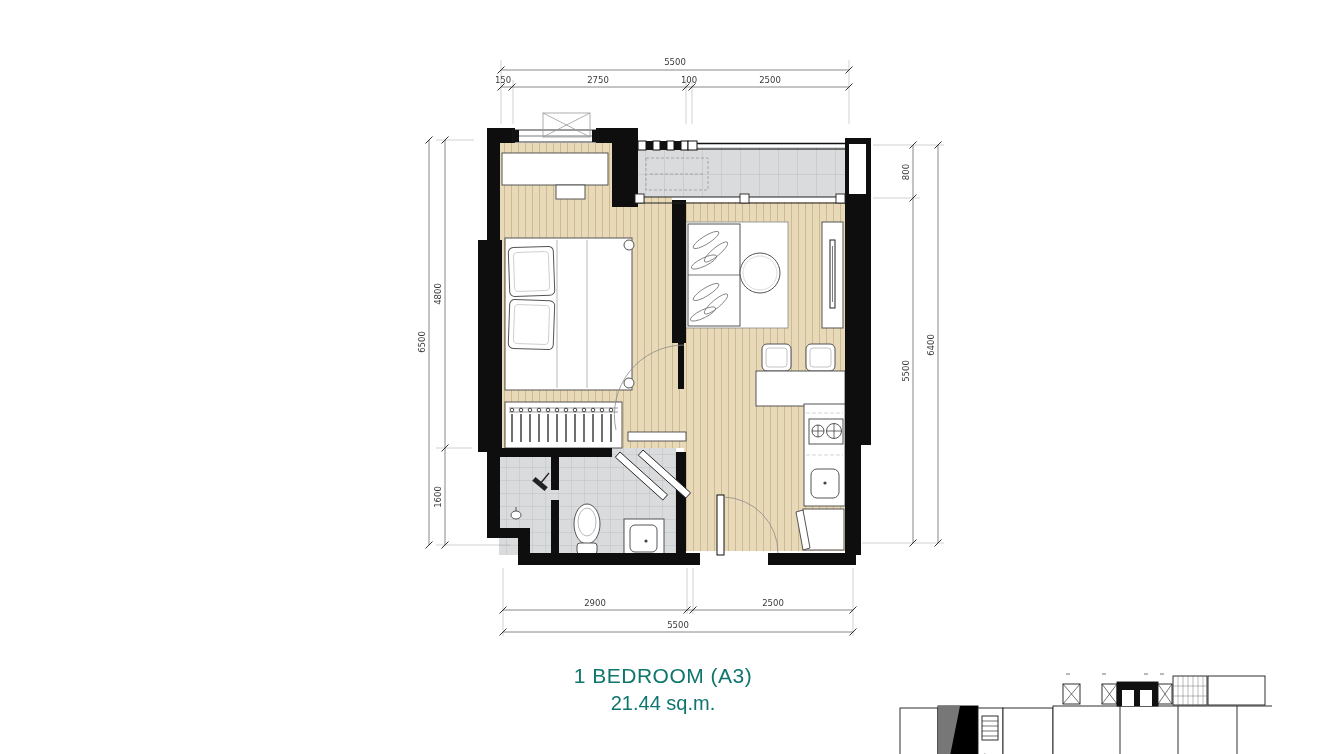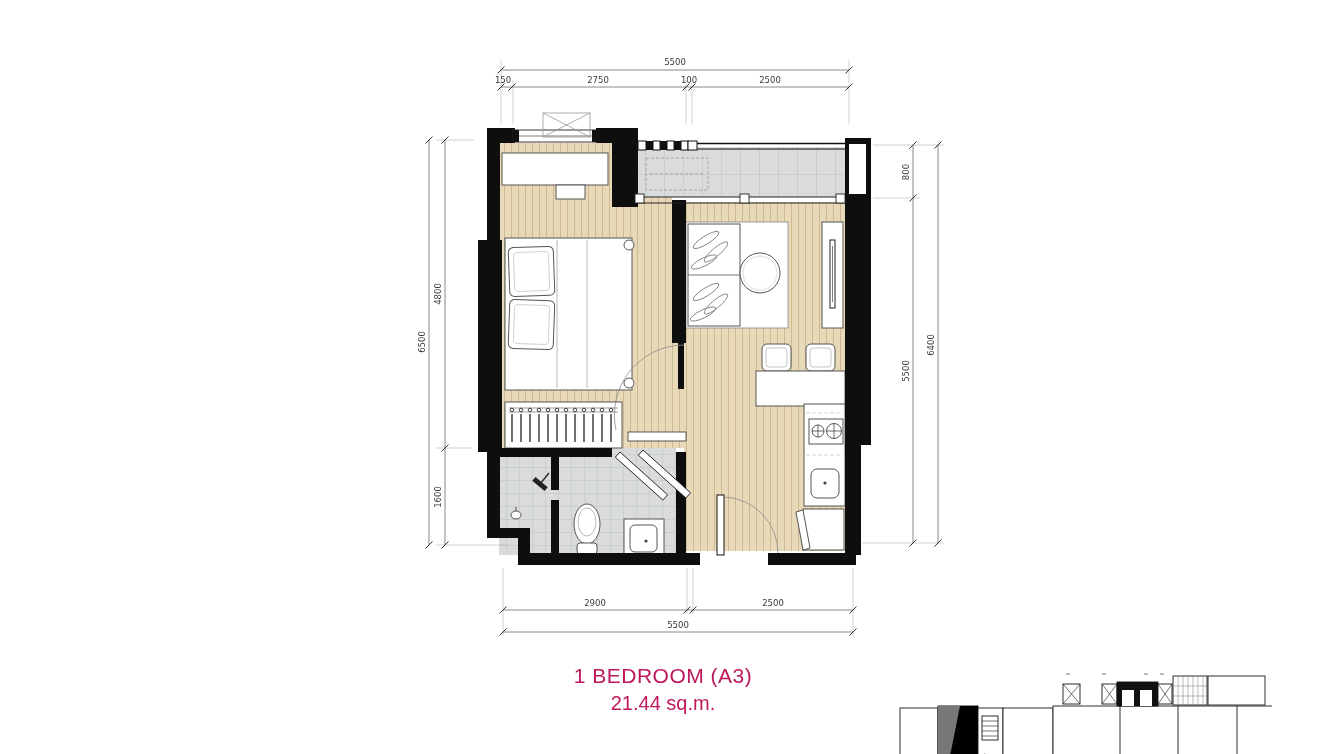--- a/index.html
+++ b/index.html
@@ -1,19 +1,19 @@
 <!DOCTYPE html>
 <html><head>
 <meta charset="utf-8">
 <style>
   html,body{margin:0;padding:0;background:#ffffff;}
   .stage{position:relative;width:1272px;height:754px;background:#fff;overflow:hidden;
          font-family:"Liberation Sans",sans-serif;}
   .stage svg{position:absolute;left:0;top:0;}
-  .title-block{position:absolute;left:513px;top:664px;width:300px;text-align:center;color:#be185d;}
+  .title-block{position:absolute;left:513px;top:664px;width:300px;text-align:center;color:#0f766e;}
   .title-line1{font-size:21px;letter-spacing:.5px;}
   .title-line2{font-size:20px;margin-top:4px;}
   text.dim{font-family:"DejaVu Sans",sans-serif;font-size:8.5px;fill:#3a3a3a;}
   .dimline{stroke:#6a6a6a;stroke-width:.8;fill:none;}
   .extline{stroke:#b3b3b3;stroke-width:.6;fill:none;}
   .tick{stroke:#333;stroke-width:1;}
   .furn{fill:#ffffff;stroke:#555;stroke-width:1;}
   .thin{stroke:#999;stroke-width:.7;fill:none;}
 </style>
 </head>

